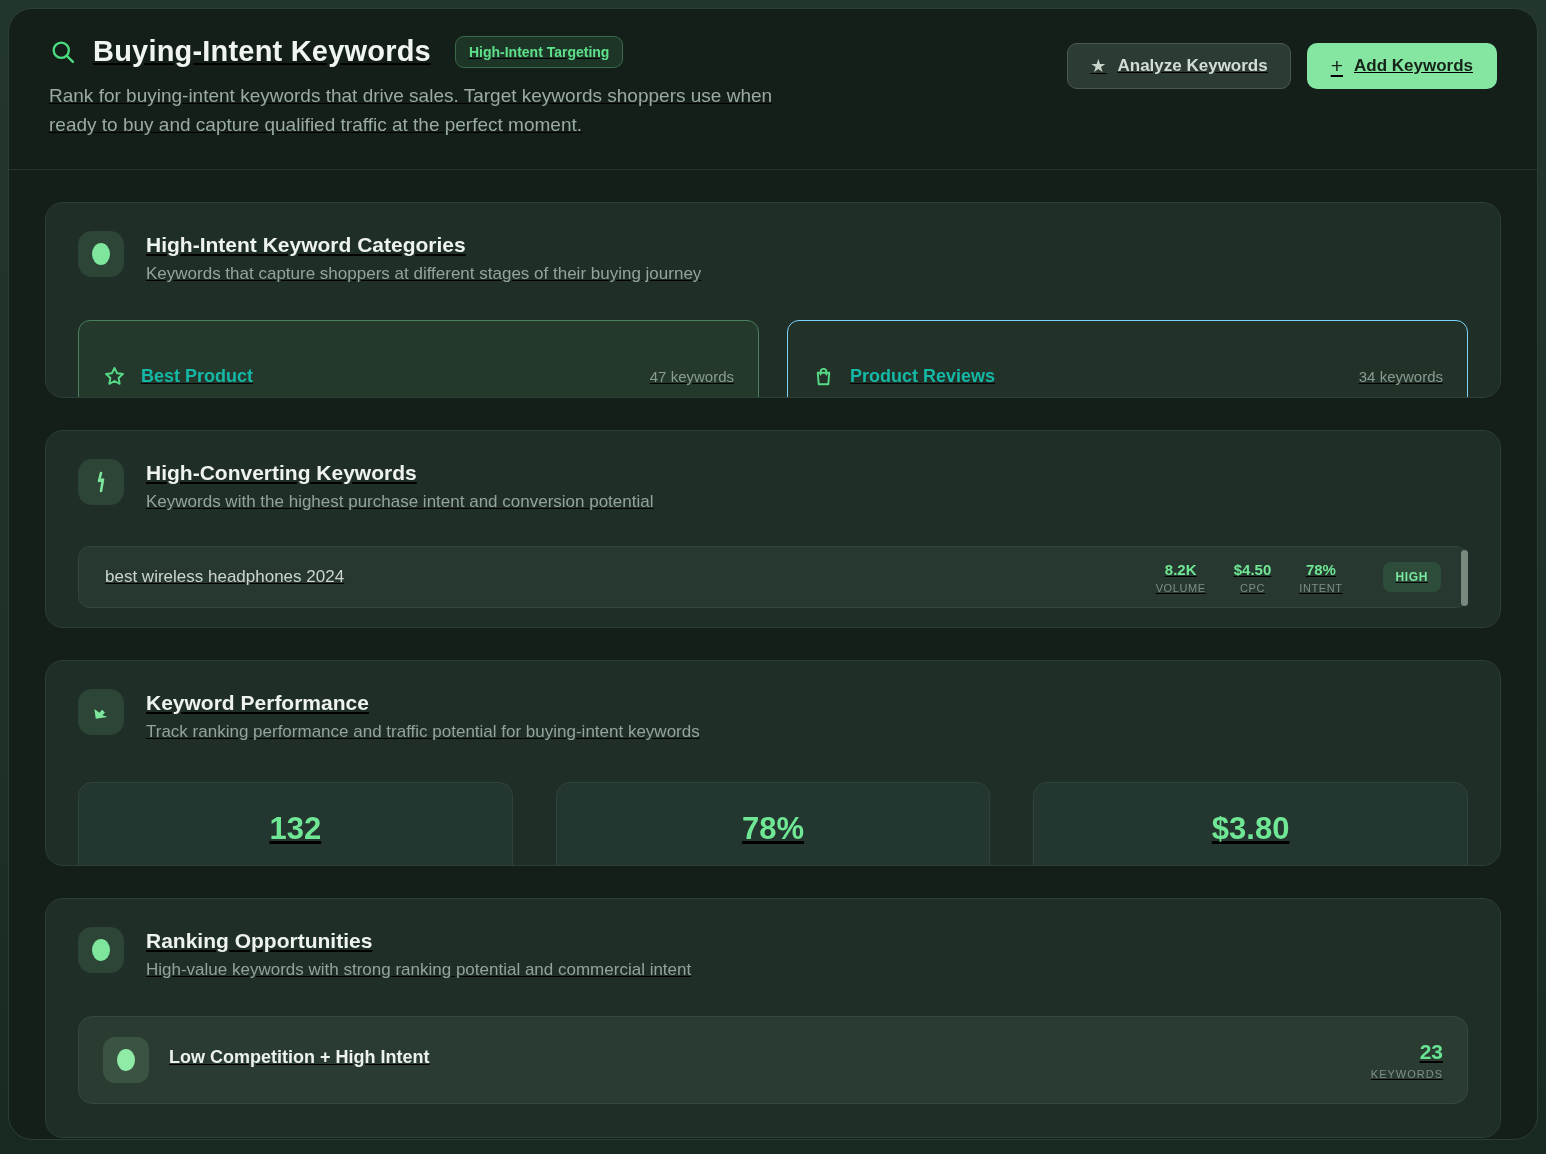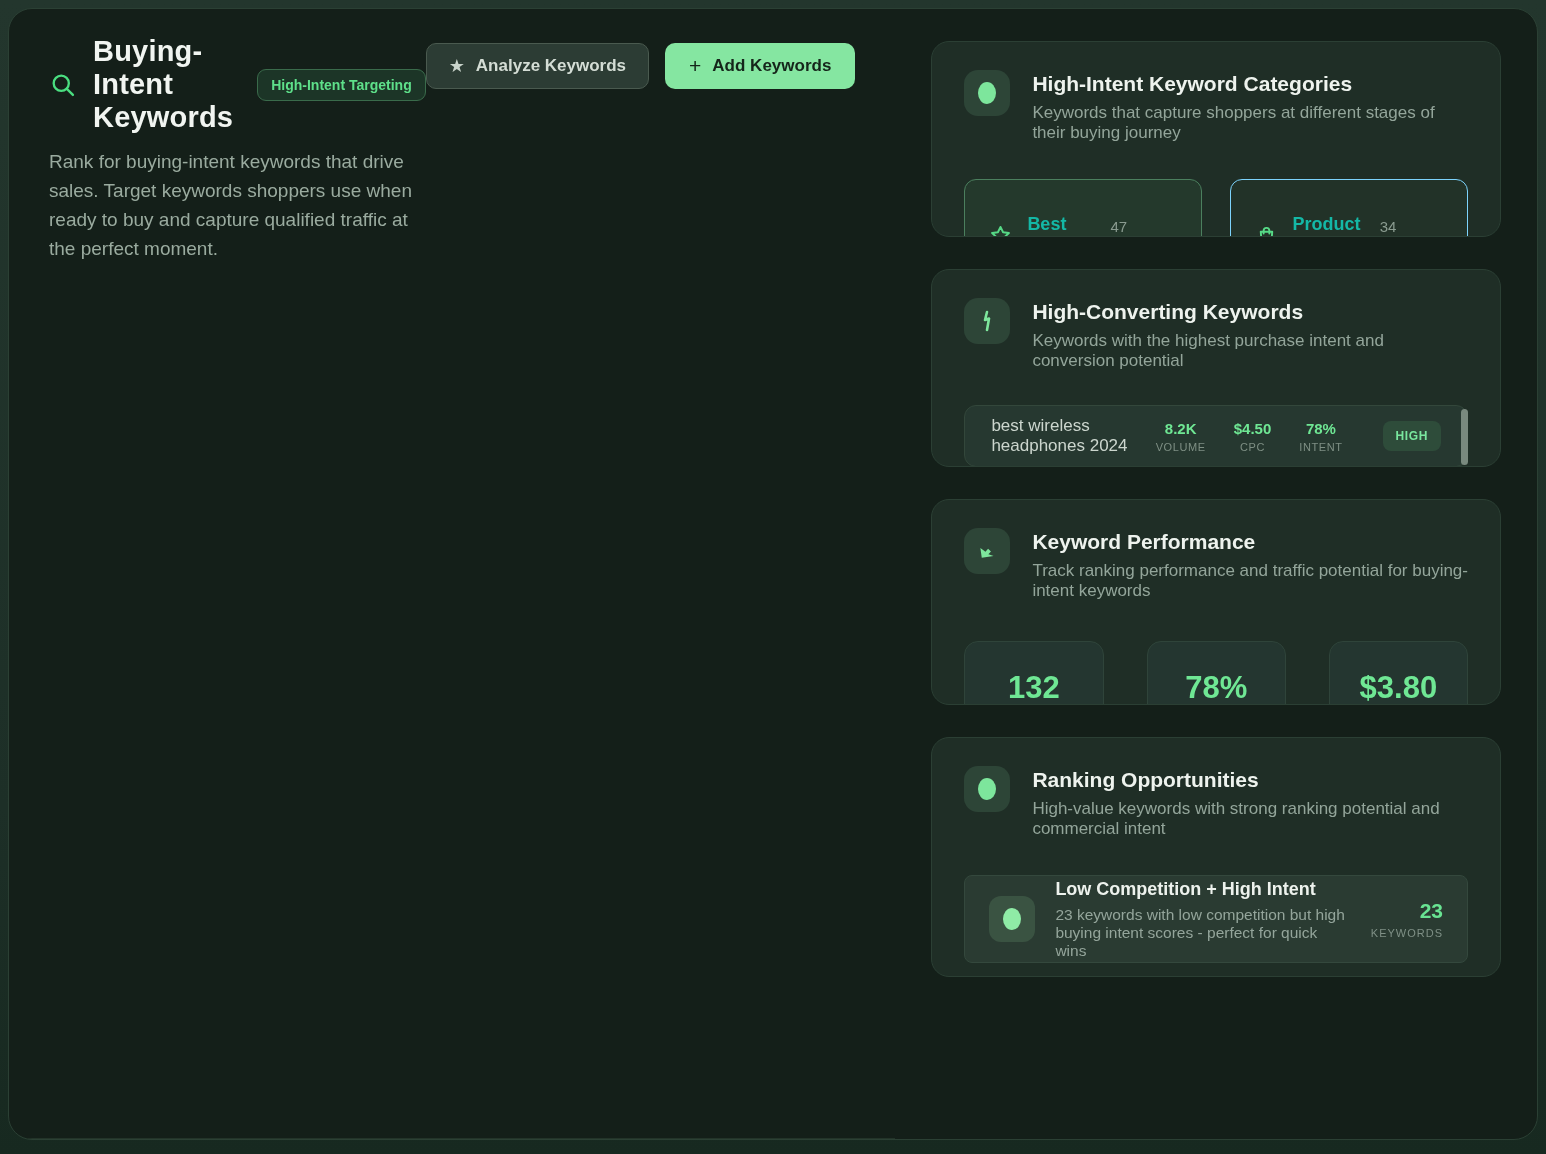--- a/index.html
+++ b/index.html
@@ -9,21 +9,21 @@
     background: linear-gradient(180deg, #23362d 0%, #1d2f27 70%, #172920 100%);
     position: relative;
     overflow: hidden;
   }
   .container {
     position:absolute; left:8px; top:8px; right:8px; bottom:14px;
     background:#141f19;
     border:1px solid #2b4034;
     border-radius:24px;
     overflow:hidden;
-    display:flex; flex-direction:row;
+    display:flex; flex-direction:column;text-decoration:underline;
   }
   
   .app-header {
     display:flex; justify-content:space-between; align-items:flex-start;
     padding:26px 40px 30px 40px;
     border-bottom:1px solid #233429;
   }
   .title-row { display:flex; align-items:center; gap:16px; }
   .search-glyph { width:28px; height:28px; flex:0 0 auto; }
   h1.page-title { font-size:29px; font-weight:700; color:#f1f5f1; letter-spacing:.2px; }
@@ -103,21 +103,21 @@
   .stats { margin:40px 32px 0 32px; display:grid; grid-template-columns:1fr 1fr 1fr; gap:43px; }
   .stat-box {
     background:#243630; border:1px solid #2f443a; border-radius:14px;
     height:110px; display:flex; justify-content:center; padding-top:28px;
   }
   .stat-val { font-size:31px; font-weight:700; color:#6fe794; }
   
   .c4 { height:240px; }
   .opp-item {
     margin:36px 32px 0 32px; background:#2a3b32; border:1px solid #34483d;
-    border-radius:8px; padding:17px 24px; display:flex; align-items:center; gap:20px;
+    border-radius:14px; padding:17px 24px; display:flex; align-items:center; gap:20px;
     height:88px; cursor:pointer;
   }
   .opp-item .icon-tile { background:#3a5342; border-radius:12px; }
   .opp-item .dot-glyph { background:#8feba6; }
   .opp-body { flex:1; }
   .opp-title { font-size:18px; font-weight:700; color:#edf2ed; margin-bottom:6px; }
   .opp-desc { font-size:15.5px; color:#94a59b; }
   .opp-right { text-align:right; }
   .opp-count { font-size:21px; font-weight:700; color:#68e392; }
   .opp-count-label { font-size:11px; color:#7f9086; letter-spacing:1px; margin-top:4px; }
@@ -258,21 +258,20 @@
           <div class="card-title">Ranking Opportunities</div>
           <div class="card-sub">High-value keywords with strong ranking potential and commercial intent</div>
         </div>
       </div>
       <div class="opp-item">
         <div class="icon-tile">
             <div class="dot-glyph"></div>
           </div>
         <div class="opp-body">
           <div class="opp-title">Low Competition + High Intent</div>
-          <div class="opp-desc">23 keywords with low competition but high buying intent scores - perfect for quick wins</div>
         </div>
         <div class="opp-right">
           <div class="opp-count">23</div>
           <div class="opp-count-label">KEYWORDS</div>
         </div>
       </div>
     </section>
 
   </main>
 </div>

